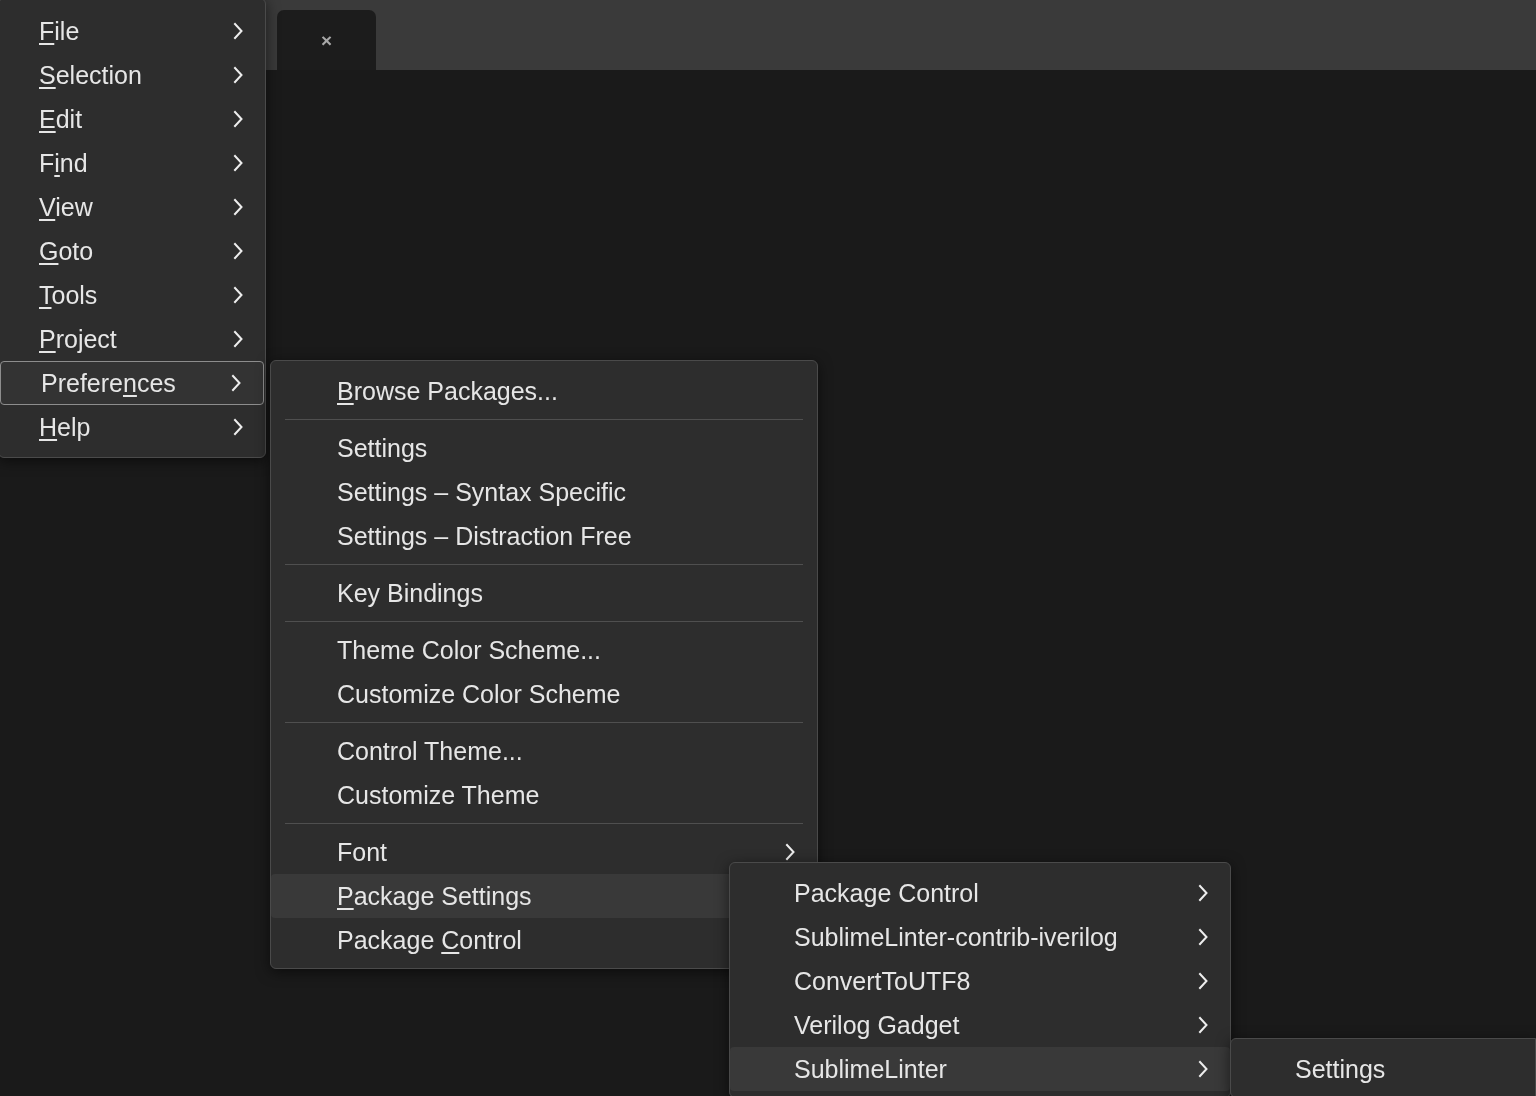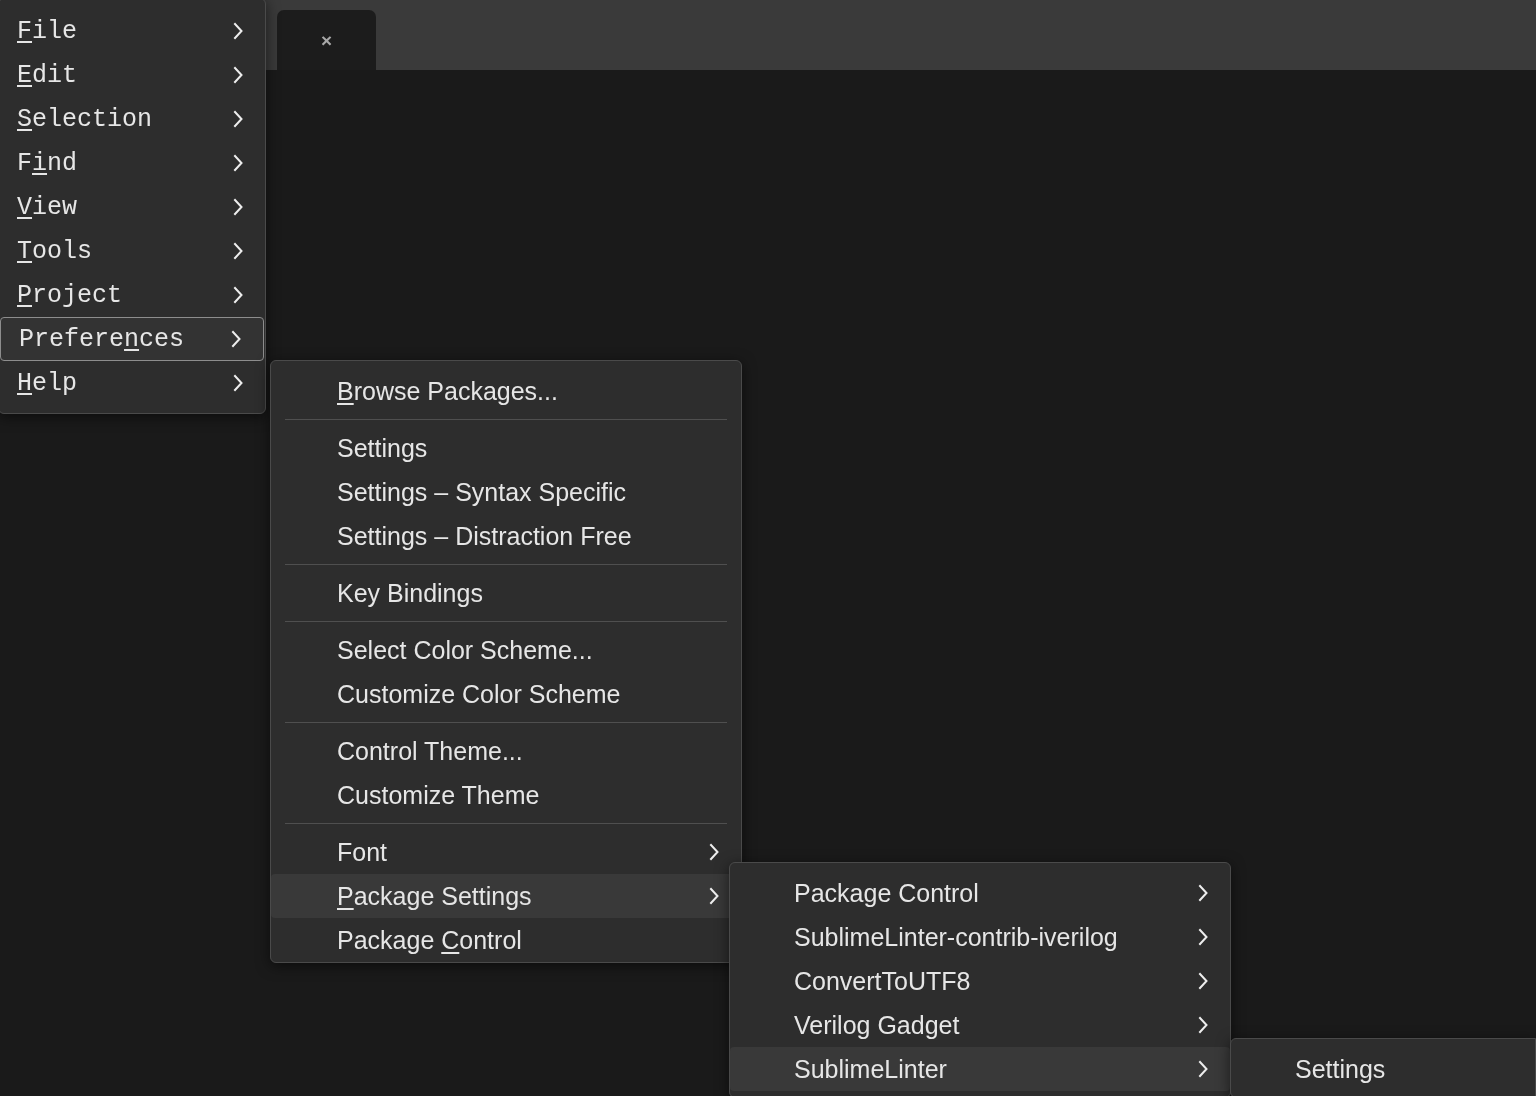--- a/index.html
+++ b/index.html
@@ -105,28 +105,28 @@
     background: #4f4f4f;
     margin: 6px 14px;
   }
 
   
   #menu-main {
     left: -2px; top: -2px;
     width: 268px;
     padding: 10px 0 8px 0;
   }
-  #menu-main .menu-item { padding-left: 18px; height: 44px; font-family: Liberation Mono, monospace; }
+  #menu-main .menu-item { padding-left: 40px; height: 44px; }
   #menu-main .menu-item.sel-border { margin: 0 1px; justify-content: center; }
 
   
   #menu-preferences {
     left: 270px; top: 360px;
-    width: 472px;
-    padding: 8px 0 0 0;
+    width: 548px;
+    padding: 8px 0 6px 0;
   }
   #menu-preferences .menu-item { padding-left: 66px; }
 
   
   #menu-package-settings {
     left: 729px; top: 862px;
     width: 502px;
     padding: 8px 0 6px 0;
   }
   #menu-package-settings .menu-item { padding-left: 64px; }
@@ -156,45 +156,53 @@
   <div class="menu" id="menu-main">
       <div class="menu-item">
         <span class="mi-label"><span class="mi-under">F</span>ile</span>
         <span class="chev">
           <svg width="13" height="20" viewBox="0 0 13 20" fill="none" aria-hidden="true">
             <path d="M3 3 L9.5 10 L3 17" stroke="currentColor" stroke-width="2" stroke-linecap="square" stroke-linejoin="miter" fill="none"></path>
           </svg>
         </span>
       </div>
       <div class="menu-item">
+        <span class="mi-label"><span class="mi-under">S</span>election</span>
+        <span class="chev">
+          <svg width="13" height="20" viewBox="0 0 13 20" fill="none" aria-hidden="true">
+            <path d="M3 3 L9.5 10 L3 17" stroke="currentColor" stroke-width="2" stroke-linecap="square" stroke-linejoin="miter" fill="none"></path>
+          </svg>
+        </span>
+      </div>
+      <div class="menu-item">
         <span class="mi-label"><span class="mi-under">E</span>dit</span>
         <span class="chev">
           <svg width="13" height="20" viewBox="0 0 13 20" fill="none" aria-hidden="true">
             <path d="M3 3 L9.5 10 L3 17" stroke="currentColor" stroke-width="2" stroke-linecap="square" stroke-linejoin="miter" fill="none"></path>
           </svg>
         </span>
       </div>
       <div class="menu-item">
-        <span class="mi-label"><span class="mi-under">S</span>election</span>
-        <span class="chev">
-          <svg width="13" height="20" viewBox="0 0 13 20" fill="none" aria-hidden="true">
-            <path d="M3 3 L9.5 10 L3 17" stroke="currentColor" stroke-width="2" stroke-linecap="square" stroke-linejoin="miter" fill="none"></path>
-          </svg>
-        </span>
-      </div>
-      <div class="menu-item">
         <span class="mi-label">F<span class="mi-under">i</span>nd</span>
         <span class="chev">
           <svg width="13" height="20" viewBox="0 0 13 20" fill="none" aria-hidden="true">
             <path d="M3 3 L9.5 10 L3 17" stroke="currentColor" stroke-width="2" stroke-linecap="square" stroke-linejoin="miter" fill="none"></path>
           </svg>
         </span>
       </div>
       <div class="menu-item">
         <span class="mi-label"><span class="mi-under">V</span>iew</span>
+        <span class="chev">
+          <svg width="13" height="20" viewBox="0 0 13 20" fill="none" aria-hidden="true">
+            <path d="M3 3 L9.5 10 L3 17" stroke="currentColor" stroke-width="2" stroke-linecap="square" stroke-linejoin="miter" fill="none"></path>
+          </svg>
+        </span>
+      </div>
+      <div class="menu-item">
+        <span class="mi-label"><span class="mi-under">G</span>oto</span>
         <span class="chev">
           <svg width="13" height="20" viewBox="0 0 13 20" fill="none" aria-hidden="true">
             <path d="M3 3 L9.5 10 L3 17" stroke="currentColor" stroke-width="2" stroke-linecap="square" stroke-linejoin="miter" fill="none"></path>
           </svg>
         </span>
       </div>
       <div class="menu-item">
         <span class="mi-label"><span class="mi-under">T</span>ools</span>
         <span class="chev">
           <svg width="13" height="20" viewBox="0 0 13 20" fill="none" aria-hidden="true">
@@ -246,21 +254,21 @@
         <span class="mi-label">Settings – Distraction Free</span>
         <span class="chev"></span>
       </div>
       <div class="separator"></div>
       <div class="menu-item">
         <span class="mi-label">Key Bindings</span>
         <span class="chev"></span>
       </div>
       <div class="separator"></div>
       <div class="menu-item">
-        <span class="mi-label">Select Color Scheme...</span>
+        <span class="mi-label">Theme Color Scheme...</span>
         <span class="chev"></span>
       </div>
       <div class="menu-item">
         <span class="mi-label">Customize Color Scheme</span>
         <span class="chev"></span>
       </div>
       <div class="separator"></div>
       <div class="menu-item">
         <span class="mi-label">Control Theme...</span>
         <span class="chev"></span>

